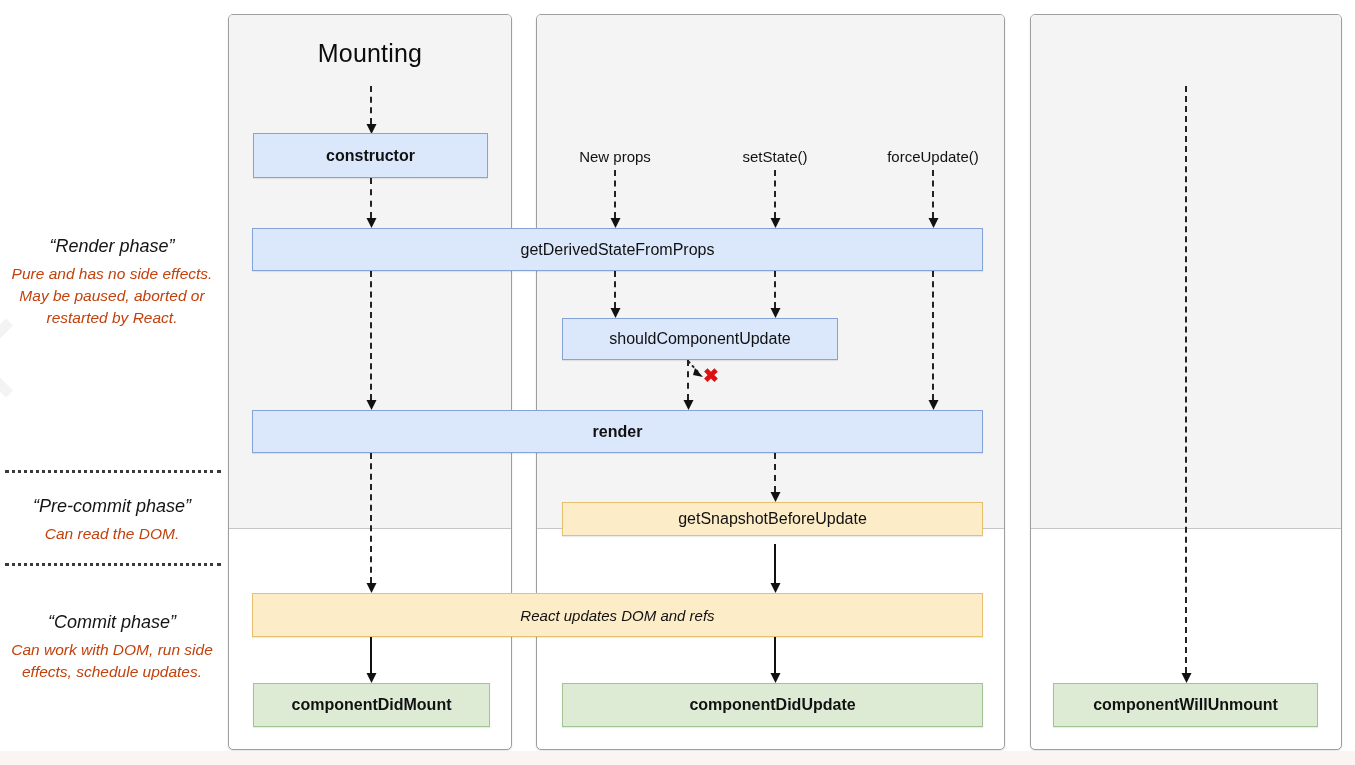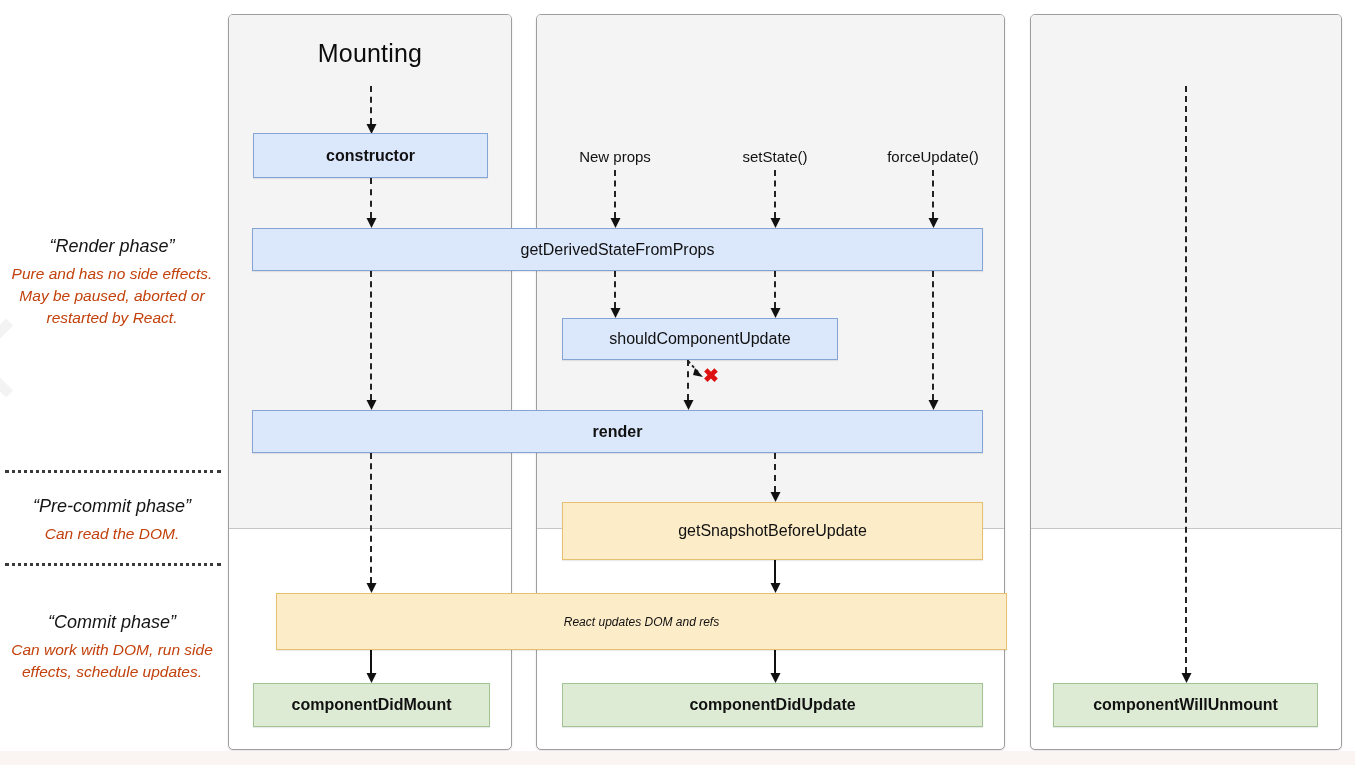--- a/index.html
+++ b/index.html
@@ -39,22 +39,22 @@
   }
   .blue{background:#dbe7fb;border:1.5px solid #84a3d6;}
   .yellow{background:#fdecc8;border:1.5px solid #e6c06e;}
   .green{background:#ddebd5;border:1.5px solid #a2c394;}
   .bold{font-weight:bold;}
   .ital{font-style:italic;}
   #n-constructor{left:253px;top:133px;width:235px;height:45px;}
   #n-gdsfp{left:252px;top:228px;width:731px;height:43px;}
   #n-scu{left:562px;top:318px;width:276px;height:42px;text-align:center;}
   #n-render{left:252px;top:410px;width:731px;height:43px;}
-  #n-gsbu{left:562px;top:502px;width:421px;height:58px;}
-  #n-rudr{left:252px;top:593px;width:731px;height:57px;font-size:12px;margin-left:24px;}
+  #n-gsbu{left:562px;top:502px;width:421px;height:34px;}
+  #n-rudr{left:252px;top:593px;width:731px;height:44px;font-size:15px;}
   #n-cdm{left:253px;top:683px;width:237px;height:44px;}
   #n-cdu{left:562px;top:683px;width:421px;height:44px;}
   #n-cwu{left:1053px;top:683px;width:265px;height:44px;}
   
   .trigger{position:absolute;top:148px;transform:translateX(-50%);font-size:15px;color:#111;z-index:4;white-space:nowrap;}
   #t-newprops{left:615px;}
   #t-setstate{left:775px;}
   #t-forceupdate{left:933px;}
   
   .vline{position:absolute;width:0;z-index:3;}

